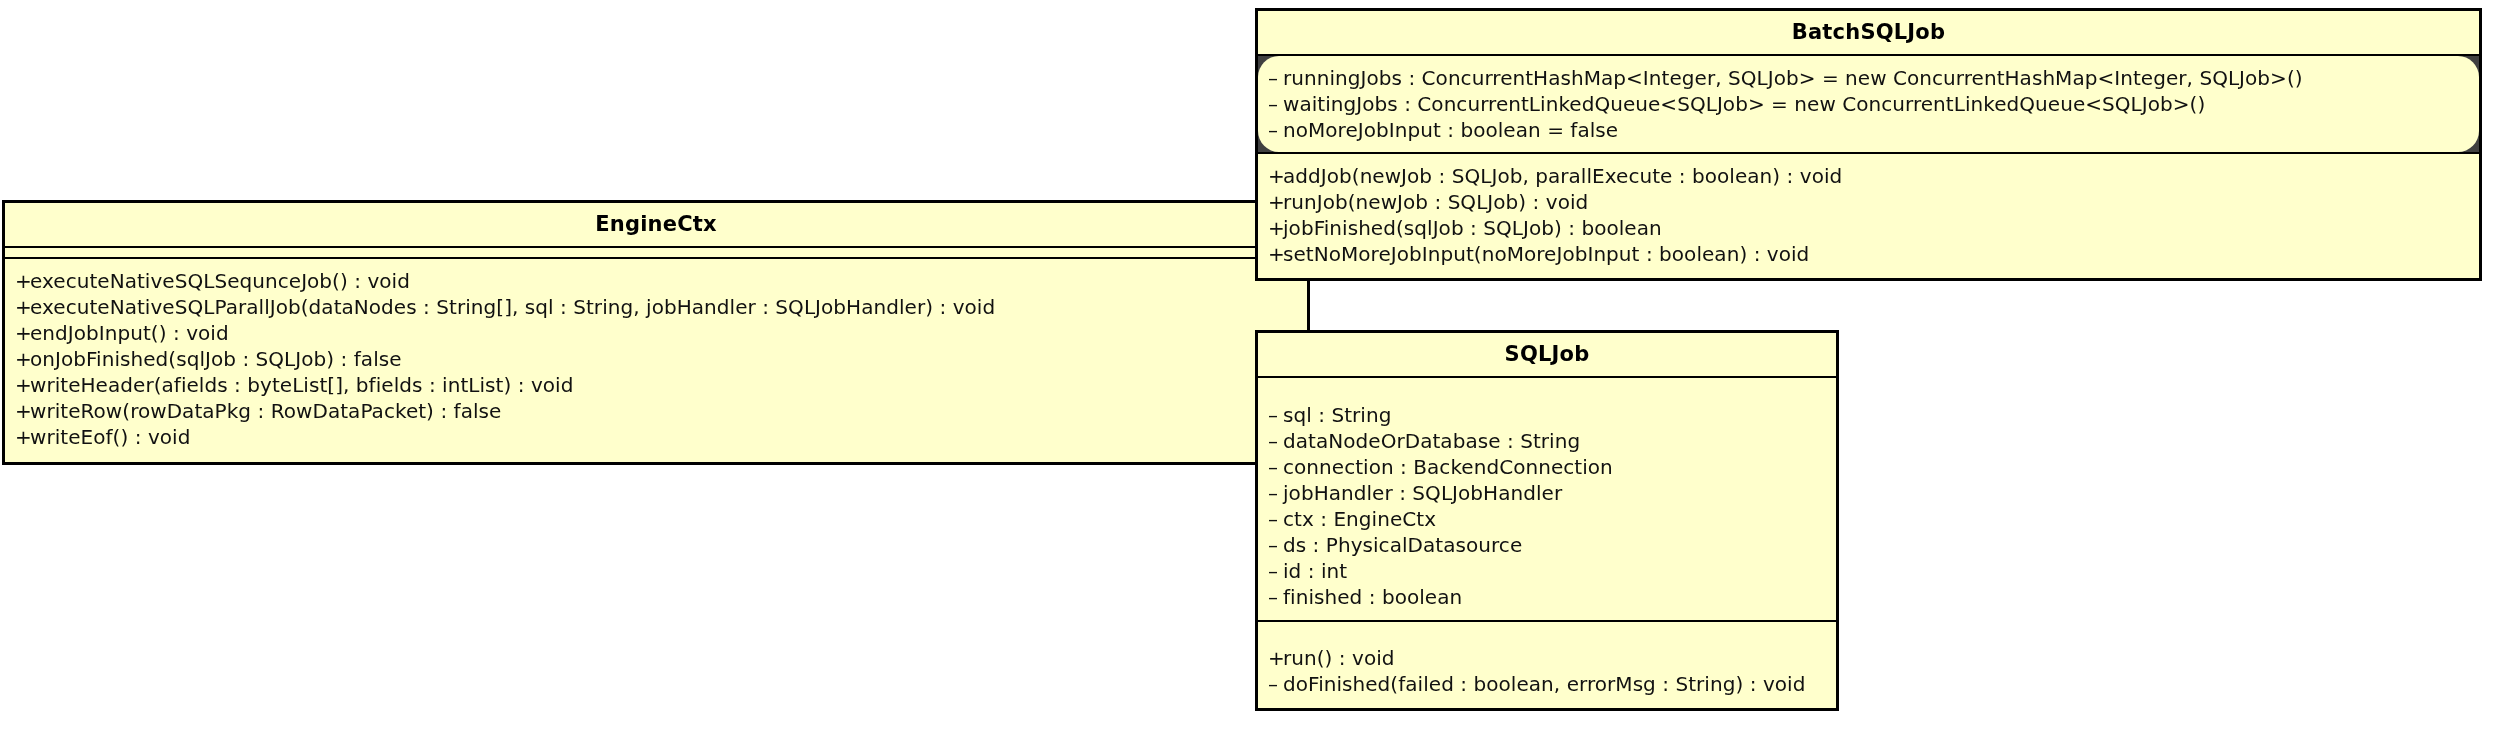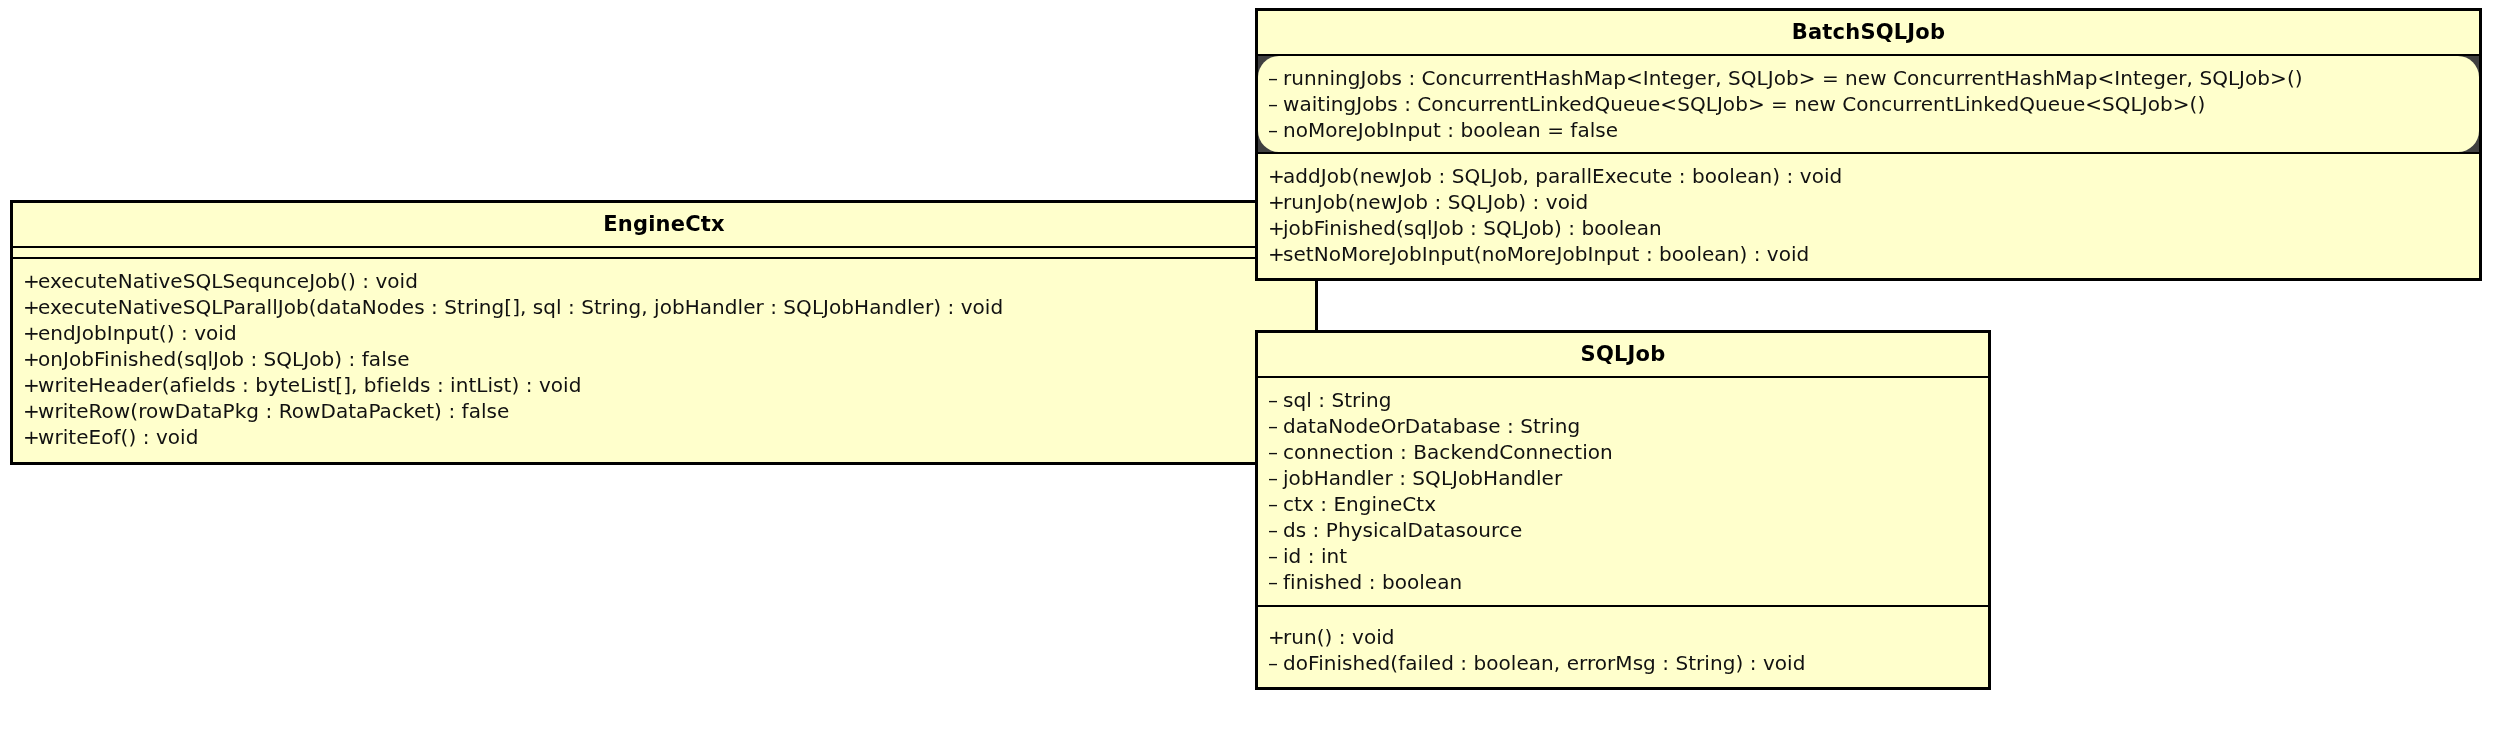--- a/index.html
+++ b/index.html
@@ -70,21 +70,21 @@
     letter-spacing: 0.05px;
   }
 
   .uml-row .vis {
     display: inline-block;
     width: 15px;
   }
 
   
   #class-enginectx {
-    left: 10px;
+    left: 2px;
     top: 200px;
     width: 1308px;
   }
   #class-enginectx .uml-compartment.methods {
     padding-top: 9px;
     padding-bottom: 12px;
   }
 
   #class-batchsqljob {
     left: 1255px;
@@ -97,28 +97,28 @@
     border-radius: 21px;
   }
   #class-batchsqljob .uml-compartment.methods {
     padding-top: 9px;
     padding-bottom: 11px;
   }
 
   #class-sqljob {
     left: 1255px;
     top: 330px;
-    width: 736px;
+    width: 584px;
   }
   #class-sqljob .uml-compartment.attrs {
-    padding-top: 9px;
+    padding-top: 24px;
     padding-bottom: 10px;
   }
   #class-sqljob .uml-compartment.methods {
-    padding-top: 17px;
+    padding-top: 23px;
     padding-bottom: 11px;
   }
 </style>
 </head>
 <body>
 
 <div id="canvas">
 
   <div class="uml-class" id="class-enginectx">
     <div class="uml-title">EngineCtx</div>

